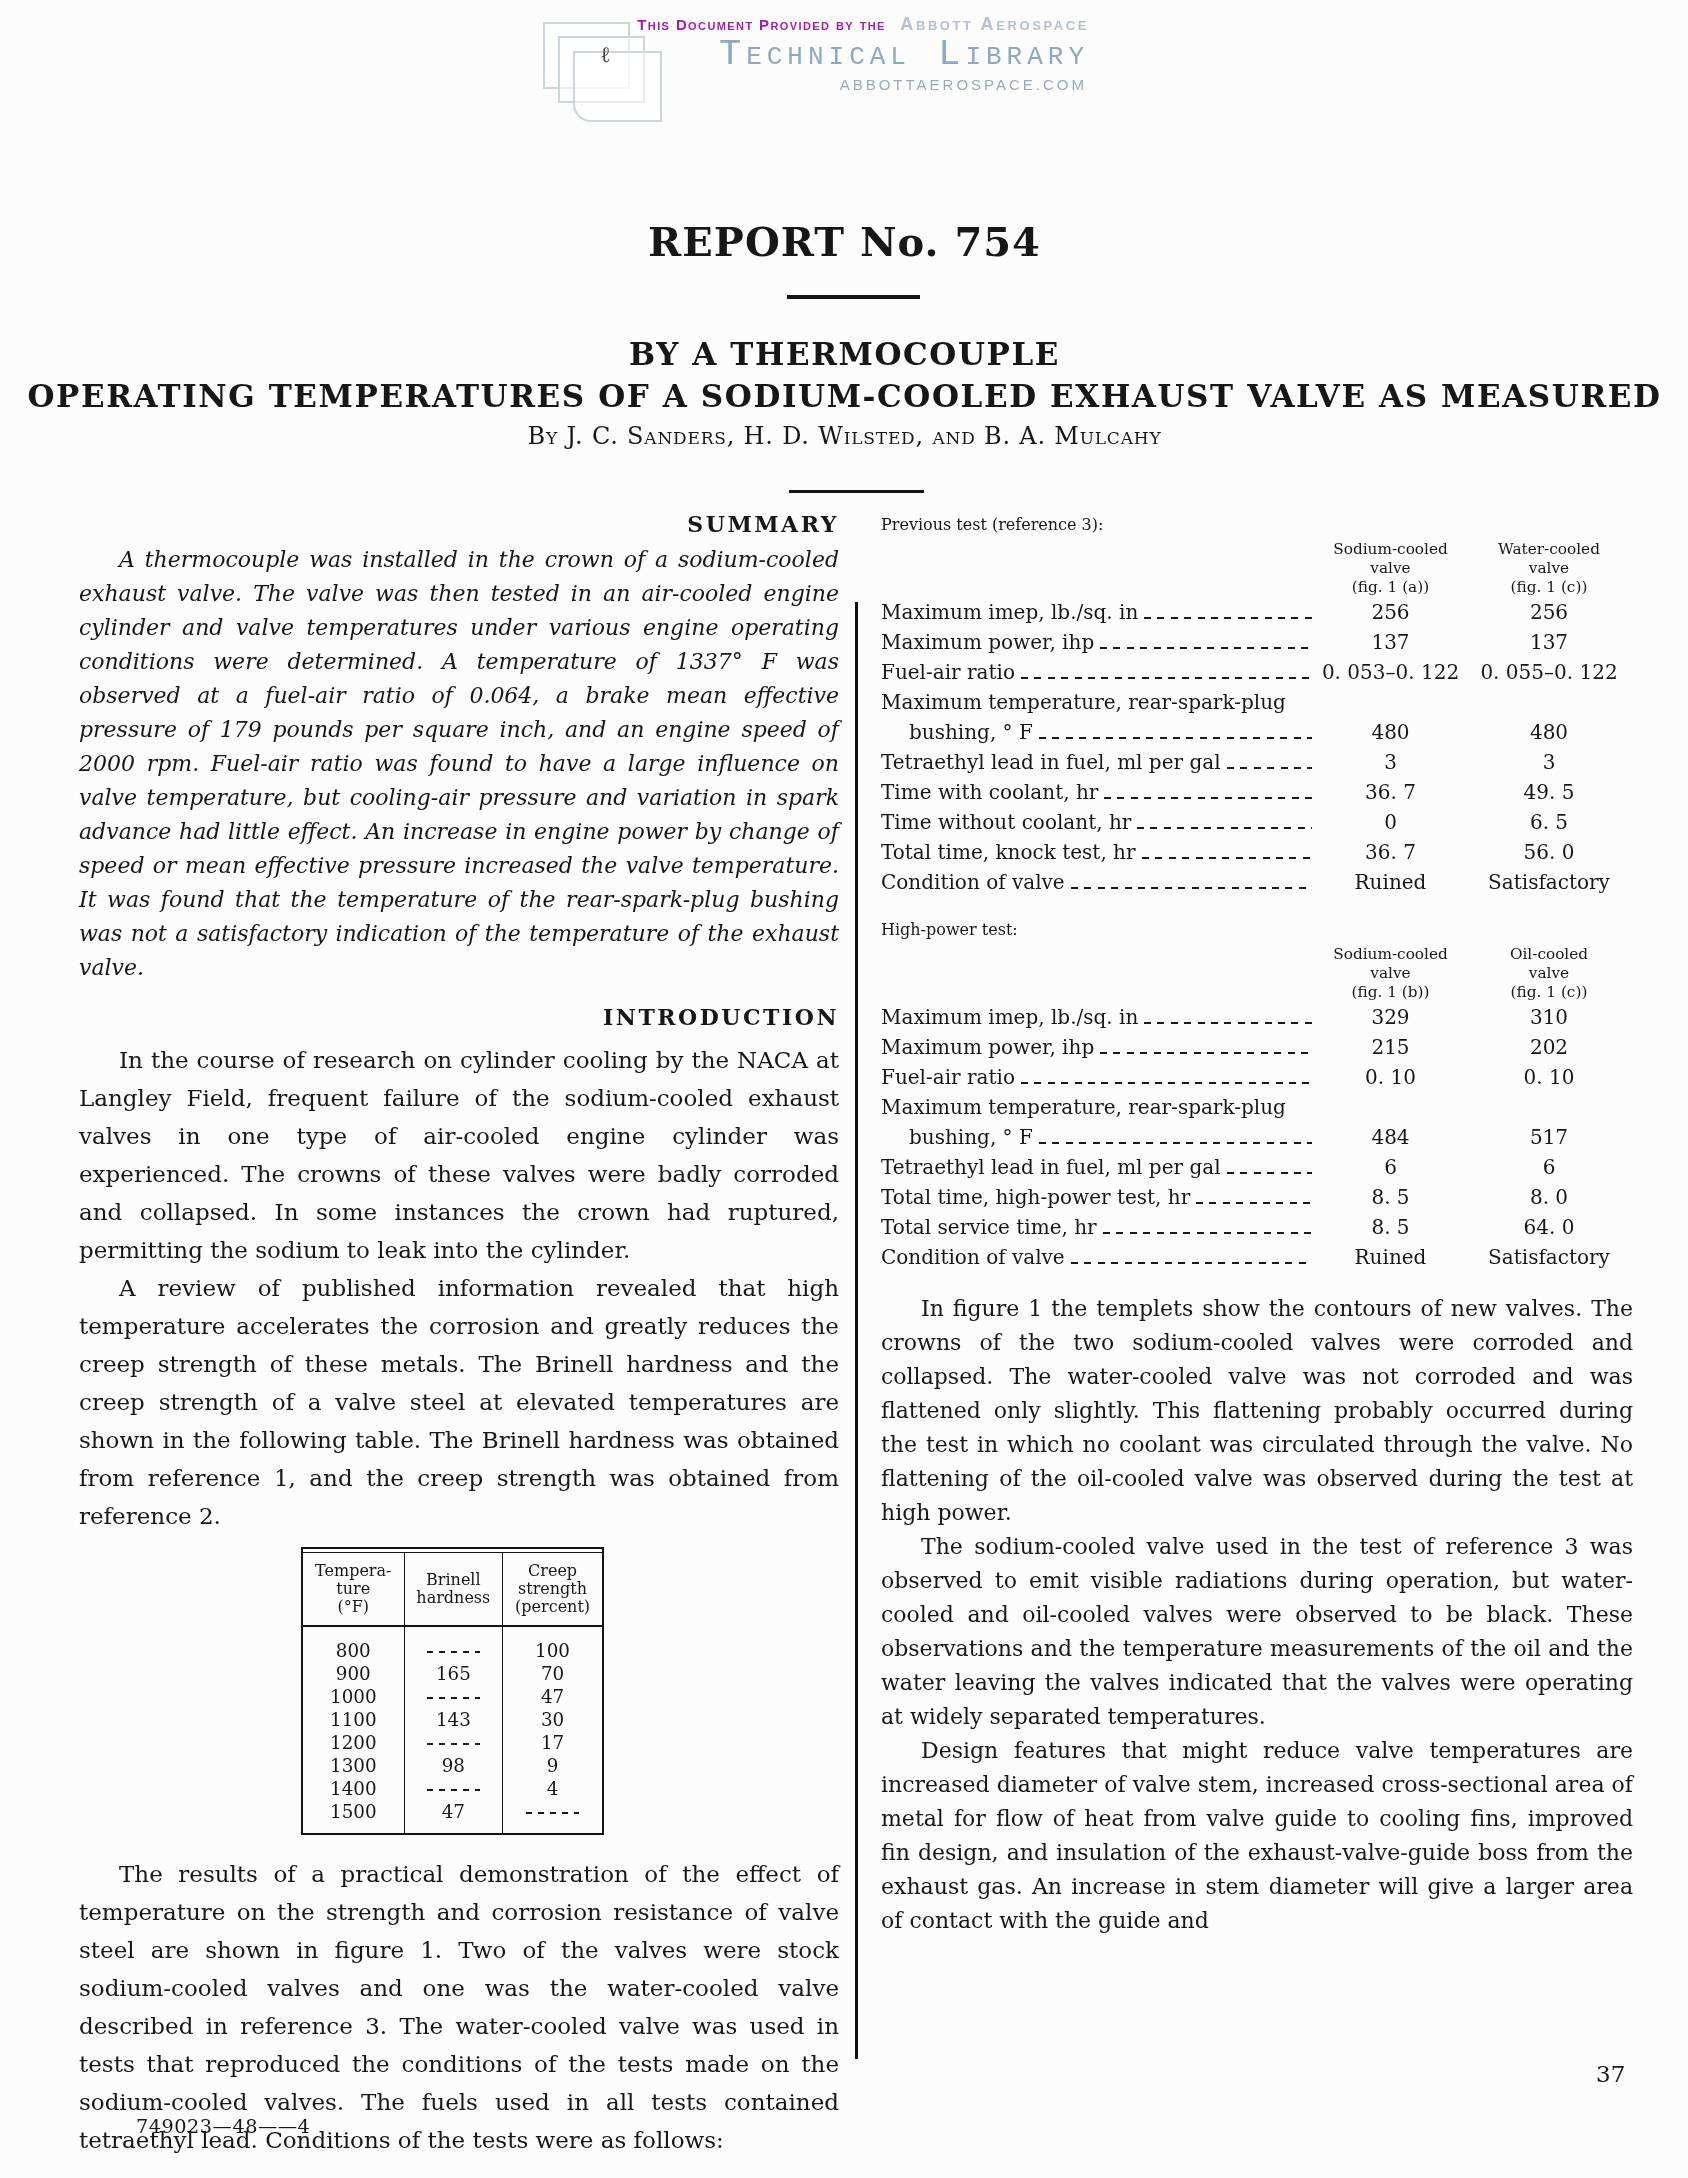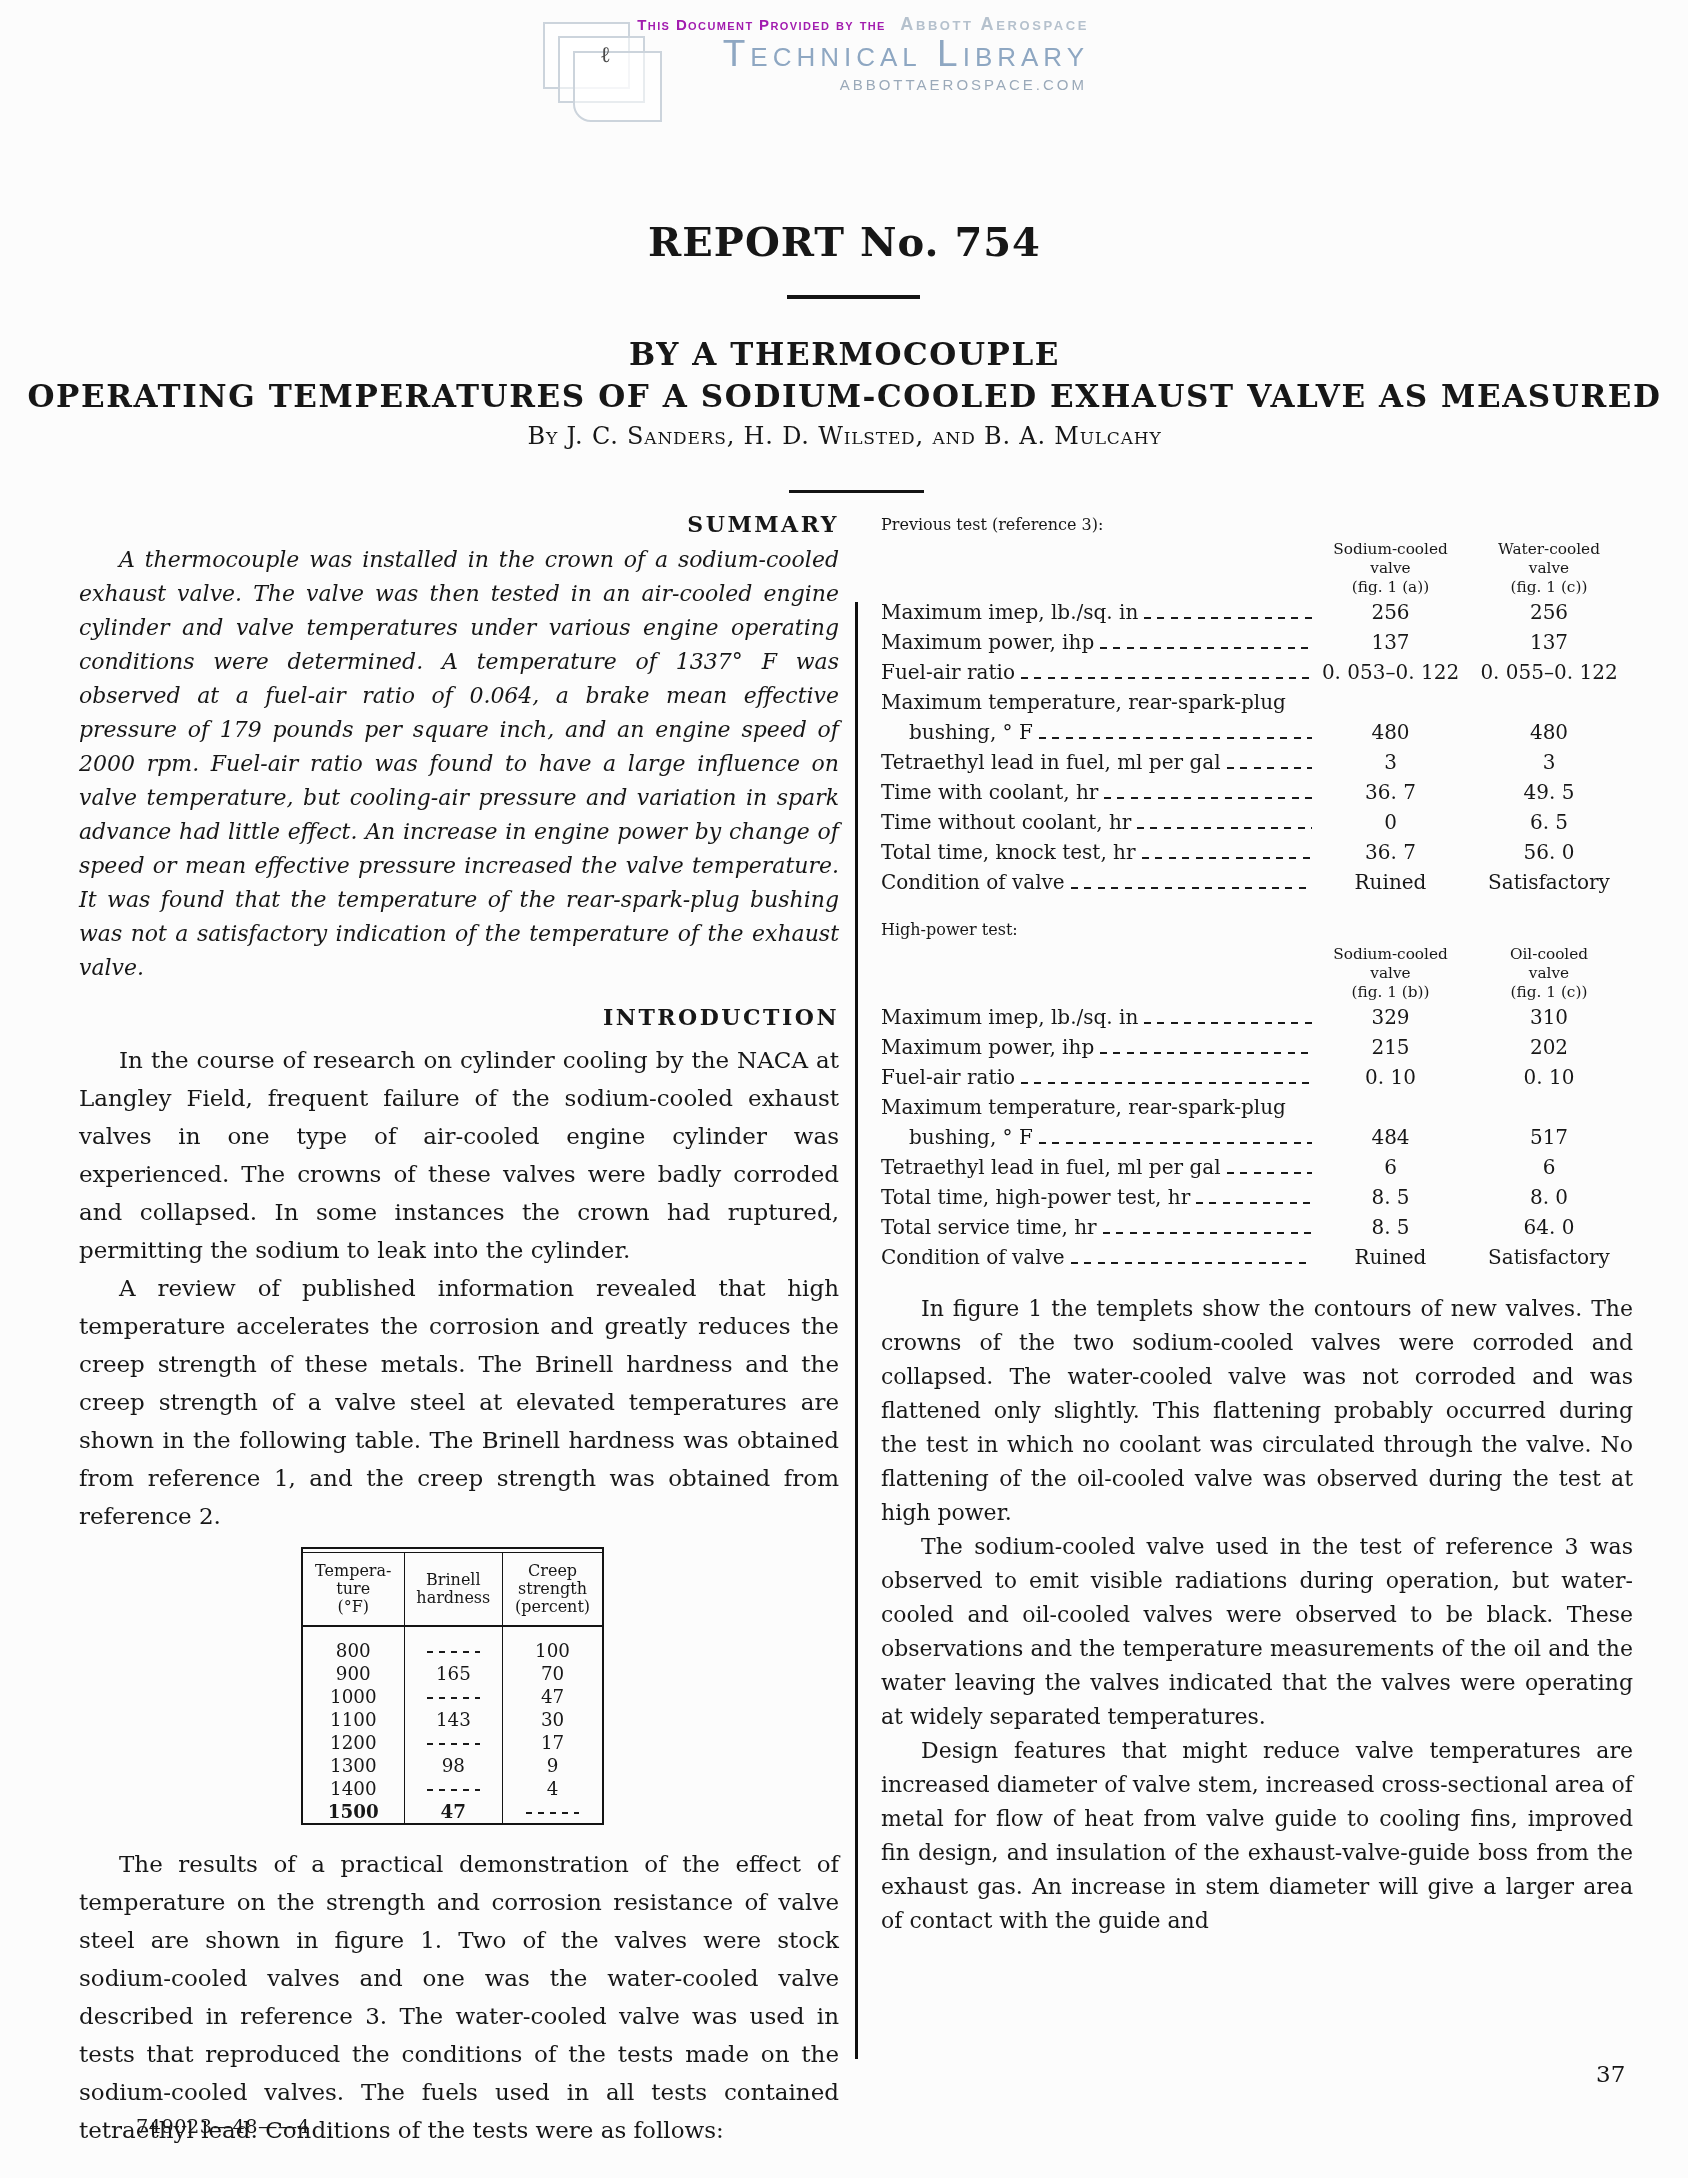--- a/index.html
+++ b/index.html
@@ -11,21 +11,21 @@
   .wm-icon{position:absolute;left:8px;top:8px;width:168px;height:109px;}
   .wm-page{position:absolute;border:2px solid #ccd4dc;background:rgba(255,255,255,.55);}
   .wm-p1{left:0;top:6px;width:83px;height:63px;}
   .wm-p2{left:15px;top:20px;width:83px;height:63px;}
   .wm-p3{left:30px;top:35px;width:85px;height:67px;border-bottom-left-radius:18px;}
   .wm-ell{position:absolute;left:57px;top:26px;font-size:22px;color:#4a4a4a;font-family:"DejaVu Serif",serif;}
   .wm-text{position:absolute;left:55px;top:6px;width:499px;text-align:right;font-family:"Liberation Sans",sans-serif;}
   .wm-line1{white-space:nowrap;}
   .wm-provided{font-variant:small-caps;font-size:15px;letter-spacing:1.4px;color:#a21caf;font-weight:bold;}
   .wm-brand{font-variant:small-caps;font-size:18px;letter-spacing:2.6px;color:#b5c1cd;font-weight:bold;margin-left:10px;}
-  .wm-line2{font-variant:small-caps;font-size:37px;letter-spacing:5px;color:#8ea7c2;margin-top:1px;line-height:36px;}
+  .wm-line2{font-variant:small-caps;font-size:37px;letter-spacing:5px;color:#8ea7c2;margin-top:1px;line-height:36px;font-family:Liberation Mono, monospace;}
   .wm-line3{font-size:15px;letter-spacing:3px;color:#9aa9b9;margin-top:4px;margin-right:2px;}
 
   
   .report-no{position:absolute;top:218px;left:0;width:100%;text-align:center;
              font-size:40px;font-weight:bold;letter-spacing:1px;}
   .title-rule{position:absolute;top:295px;left:787px;width:133px;height:3.5px;background:#141414;}
   .main-title{position:absolute;top:333px;left:0;width:100%;text-align:center;
               font-weight:bold;font-size:31px;letter-spacing:1.6px;line-height:42px;}
   .byline{position:absolute;top:422px;left:0;width:100%;text-align:center;
           font-size:24px;font-variant:small-caps;letter-spacing:0.8px;}
@@ -65,21 +65,21 @@
 
   
   .brinell-wrap{margin:12px 0 0 222px;width:299px;border:2.2px solid #141414;padding-top:2.5px;}
   .brinell-table{width:100%;border-collapse:collapse;border-top:1.3px solid #141414;}
   .brinell-table th{font-weight:normal;font-size:16px;line-height:18.3px;text-align:center;
                     vertical-align:middle;padding:9px 2px;border-bottom:2px solid #141414;}
   .brinell-table th,.brinell-table td{border-right:1.8px solid #141414;}
   .brinell-table th:last-child,.brinell-table td:last-child{border-right:none;}
   .brinell-table td{font-size:18.3px;line-height:23px;text-align:center;padding:0 4px;}
   .brinell-table tbody tr:first-child td{padding-top:12px;}
-  .brinell-table tbody tr:last-child td{font-weight:bold;}
+  .brinell-table tbody tr:last-child td{padding-bottom:10px;}
   .dash{display:inline-block;width:53px;height:2.4px;vertical-align:4px;
         background:repeating-linear-gradient(90deg,#1a1a1a 0 6.4px,transparent 6.4px 12px);}
 
   
   .footer-code{position:absolute;left:136px;top:2115px;font-size:19.3px;letter-spacing:0.5px;}
   .page-number{position:absolute;left:1596px;top:2061px;font-size:23px;}
 </style>
 </head>
 <body>
 

